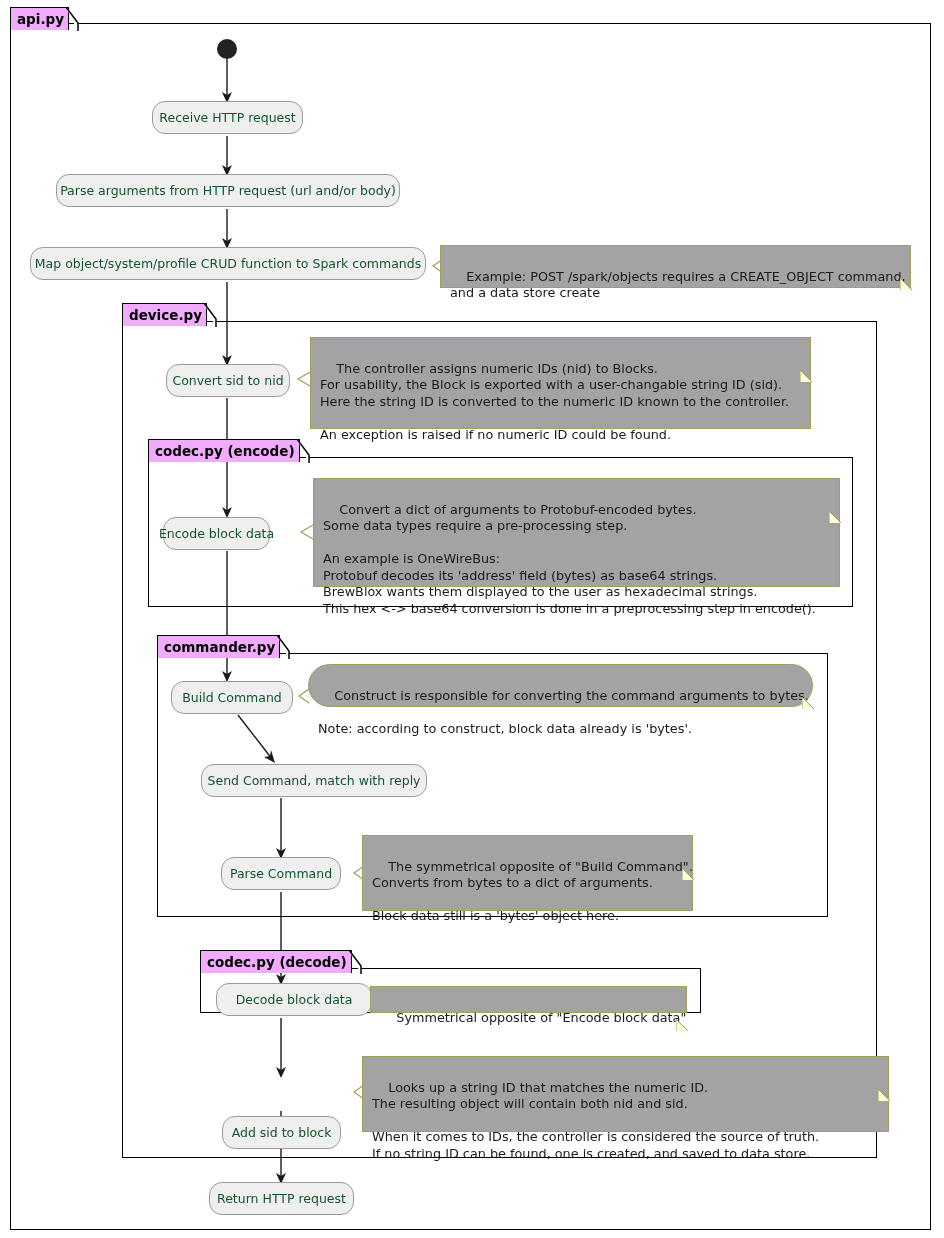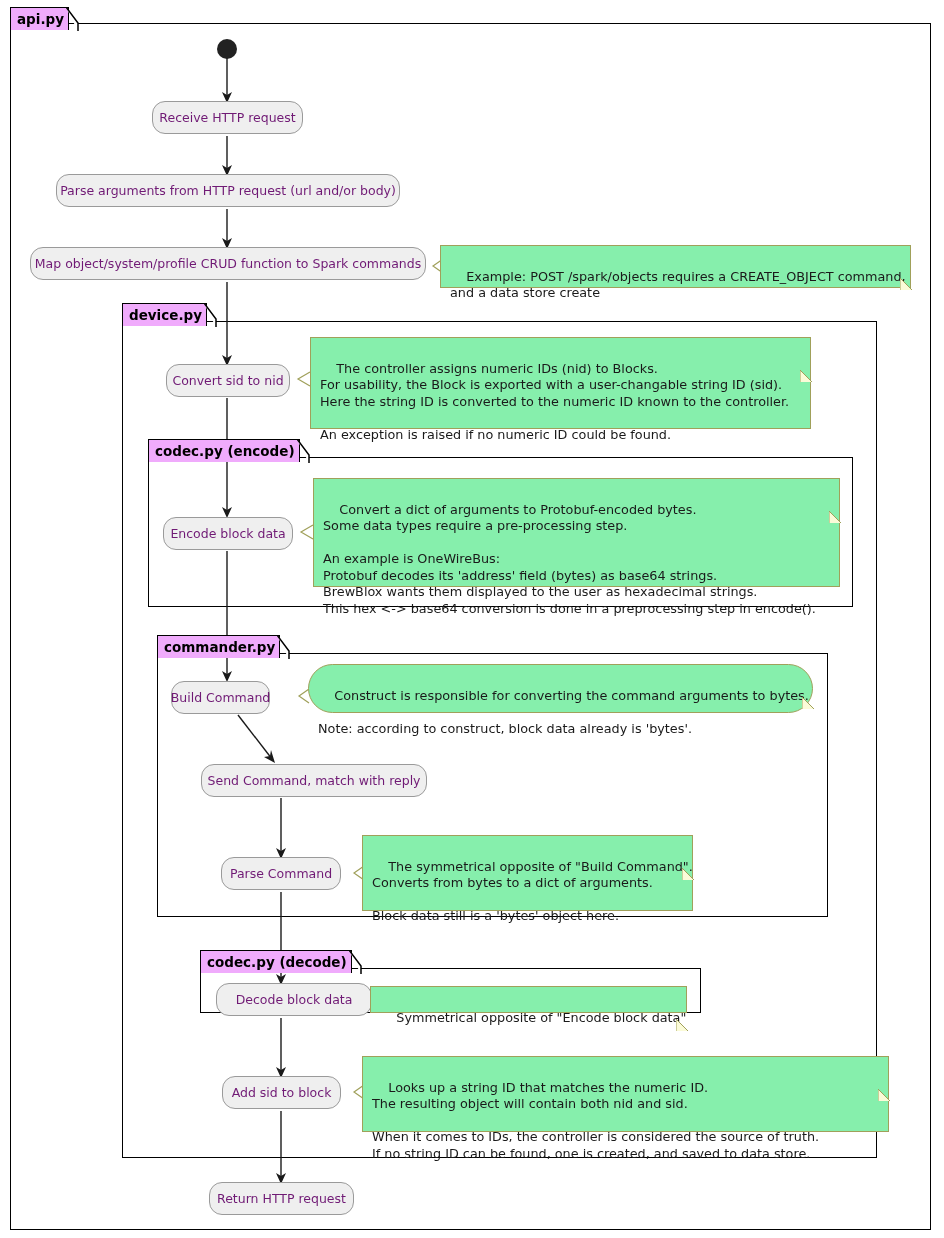--- a/index.html
+++ b/index.html
@@ -56,40 +56,40 @@
   .node {
     position: absolute;
     background: #EFEFEF;
     border: 1px solid #9A9A9A;
     border-radius: 13px;
     box-sizing: border-box;
     display: flex;
     align-items: center;
     justify-content: center;
     font-size: 12.5px;
-    color: #701a75;
+    color: #14532d;
     white-space: nowrap;
     z-index: 3;
     padding: 0 28px;
   }
 
   
   .start-dot {
     position: absolute;
     width: 20px;
     height: 20px;
     border-radius: 50%;
     background: #222222;
     z-index: 3;
   }
 
   
   .note {
     position: absolute;
-    background: #86efac;
+    background: #a3a3a3;
     border: 1px solid #A0A05A;
     box-sizing: border-box;
     font-size: 12.8px;
     line-height: 16.5px;
     color: #1a1a1a;
     padding: 6px 9px 6px 9px;
     white-space: pre;
     z-index: 3;
   }
   .note .dogear {
@@ -257,41 +257,41 @@
   </div>
 
   <div class="node" style="left:56px; top:174px; width:344px; height:33px;">
     <span>Parse arguments from HTTP request (url and/or body)</span>
   </div>
 
   <div class="node" style="left:166px; top:364px; width:124px; height:33px;">
     <span>Convert sid to nid</span>
   </div>
 
-  <div class="node" style="left:163px; top:517px; width:130px; height:33px;">
+  <div class="node" style="left:163px; top:517px; width:107px; height:33px;">
     <span>Encode block data</span>
   </div>
 
-  <div class="node" style="left:171px; top:681px; width:99px; height:33px;">
+  <div class="node" style="left:171px; top:681px; width:122px; height:33px;">
     <span>Build Command</span>
   </div>
 
   <div class="node" style="left:168px; top:764px; width:226px; height:33px;margin-left:33px;">
     <span>Send Command, match with reply</span>
   </div>
 
   <div class="node" style="left:221px; top:857px; width:120px; height:33px;">
     <span>Parse Command</span>
   </div>
 
   <div class="node" style="left:216px; top:983px; width:156px; height:33px;">
     <span>Decode block data</span>
   </div>
 
-  <div class="node" style="left:222px; top:1076px; width:119px; height:33px;">
+  <div class="node" style="left:222px; top:1116px; width:119px; height:33px;">
     <span>Add sid to block</span>
   </div>
 
   <div class="node" style="left:209px; top:1182px; width:145px; height:33px;">
     <span>Return HTTP request</span>
   </div>
 
   <div class="note" style="left:440px; top:245px; width:471px; height:43px;">
     <span>Example: POST /spark/objects requires a CREATE_OBJECT command,
 and a data store create</span>
@@ -326,21 +326,21 @@
 BrewBlox wants them displayed to the user as hexadecimal strings.
 This hex &lt;-&gt; base64 conversion is done in a preprocessing step in encode().</span>
     <span class="dogear">
       <svg width="12" height="12" viewBox="0 0 12 12">
         <path d="M0,0 L12,12 L0,12 Z" fill="#FBFBD8" stroke="none"></path>
         <path d="M0,0 L12,12 M0,0 L0,12" fill="none" stroke="#A0A05A" stroke-width="1"></path>
       </svg>
     </span>
   </div>
 
-  <div class="note" style="left:308px; top:664px; width:505px; height:49px;border-radius:29px;">
+  <div class="note" style="left:308px; top:664px; width:505px; height:43px;border-radius:29px;">
     <span>Construct is responsible for converting the command arguments to bytes.
 
 Note: according to construct, block data already is 'bytes'.</span>
     <span class="dogear">
       <svg width="12" height="12" viewBox="0 0 12 12">
         <path d="M0,0 L12,12 L0,12 Z" fill="#FBFBD8" stroke="none"></path>
         <path d="M0,0 L12,12 M0,0 L0,12" fill="none" stroke="#A0A05A" stroke-width="1"></path>
       </svg>
     </span>
   </div>

